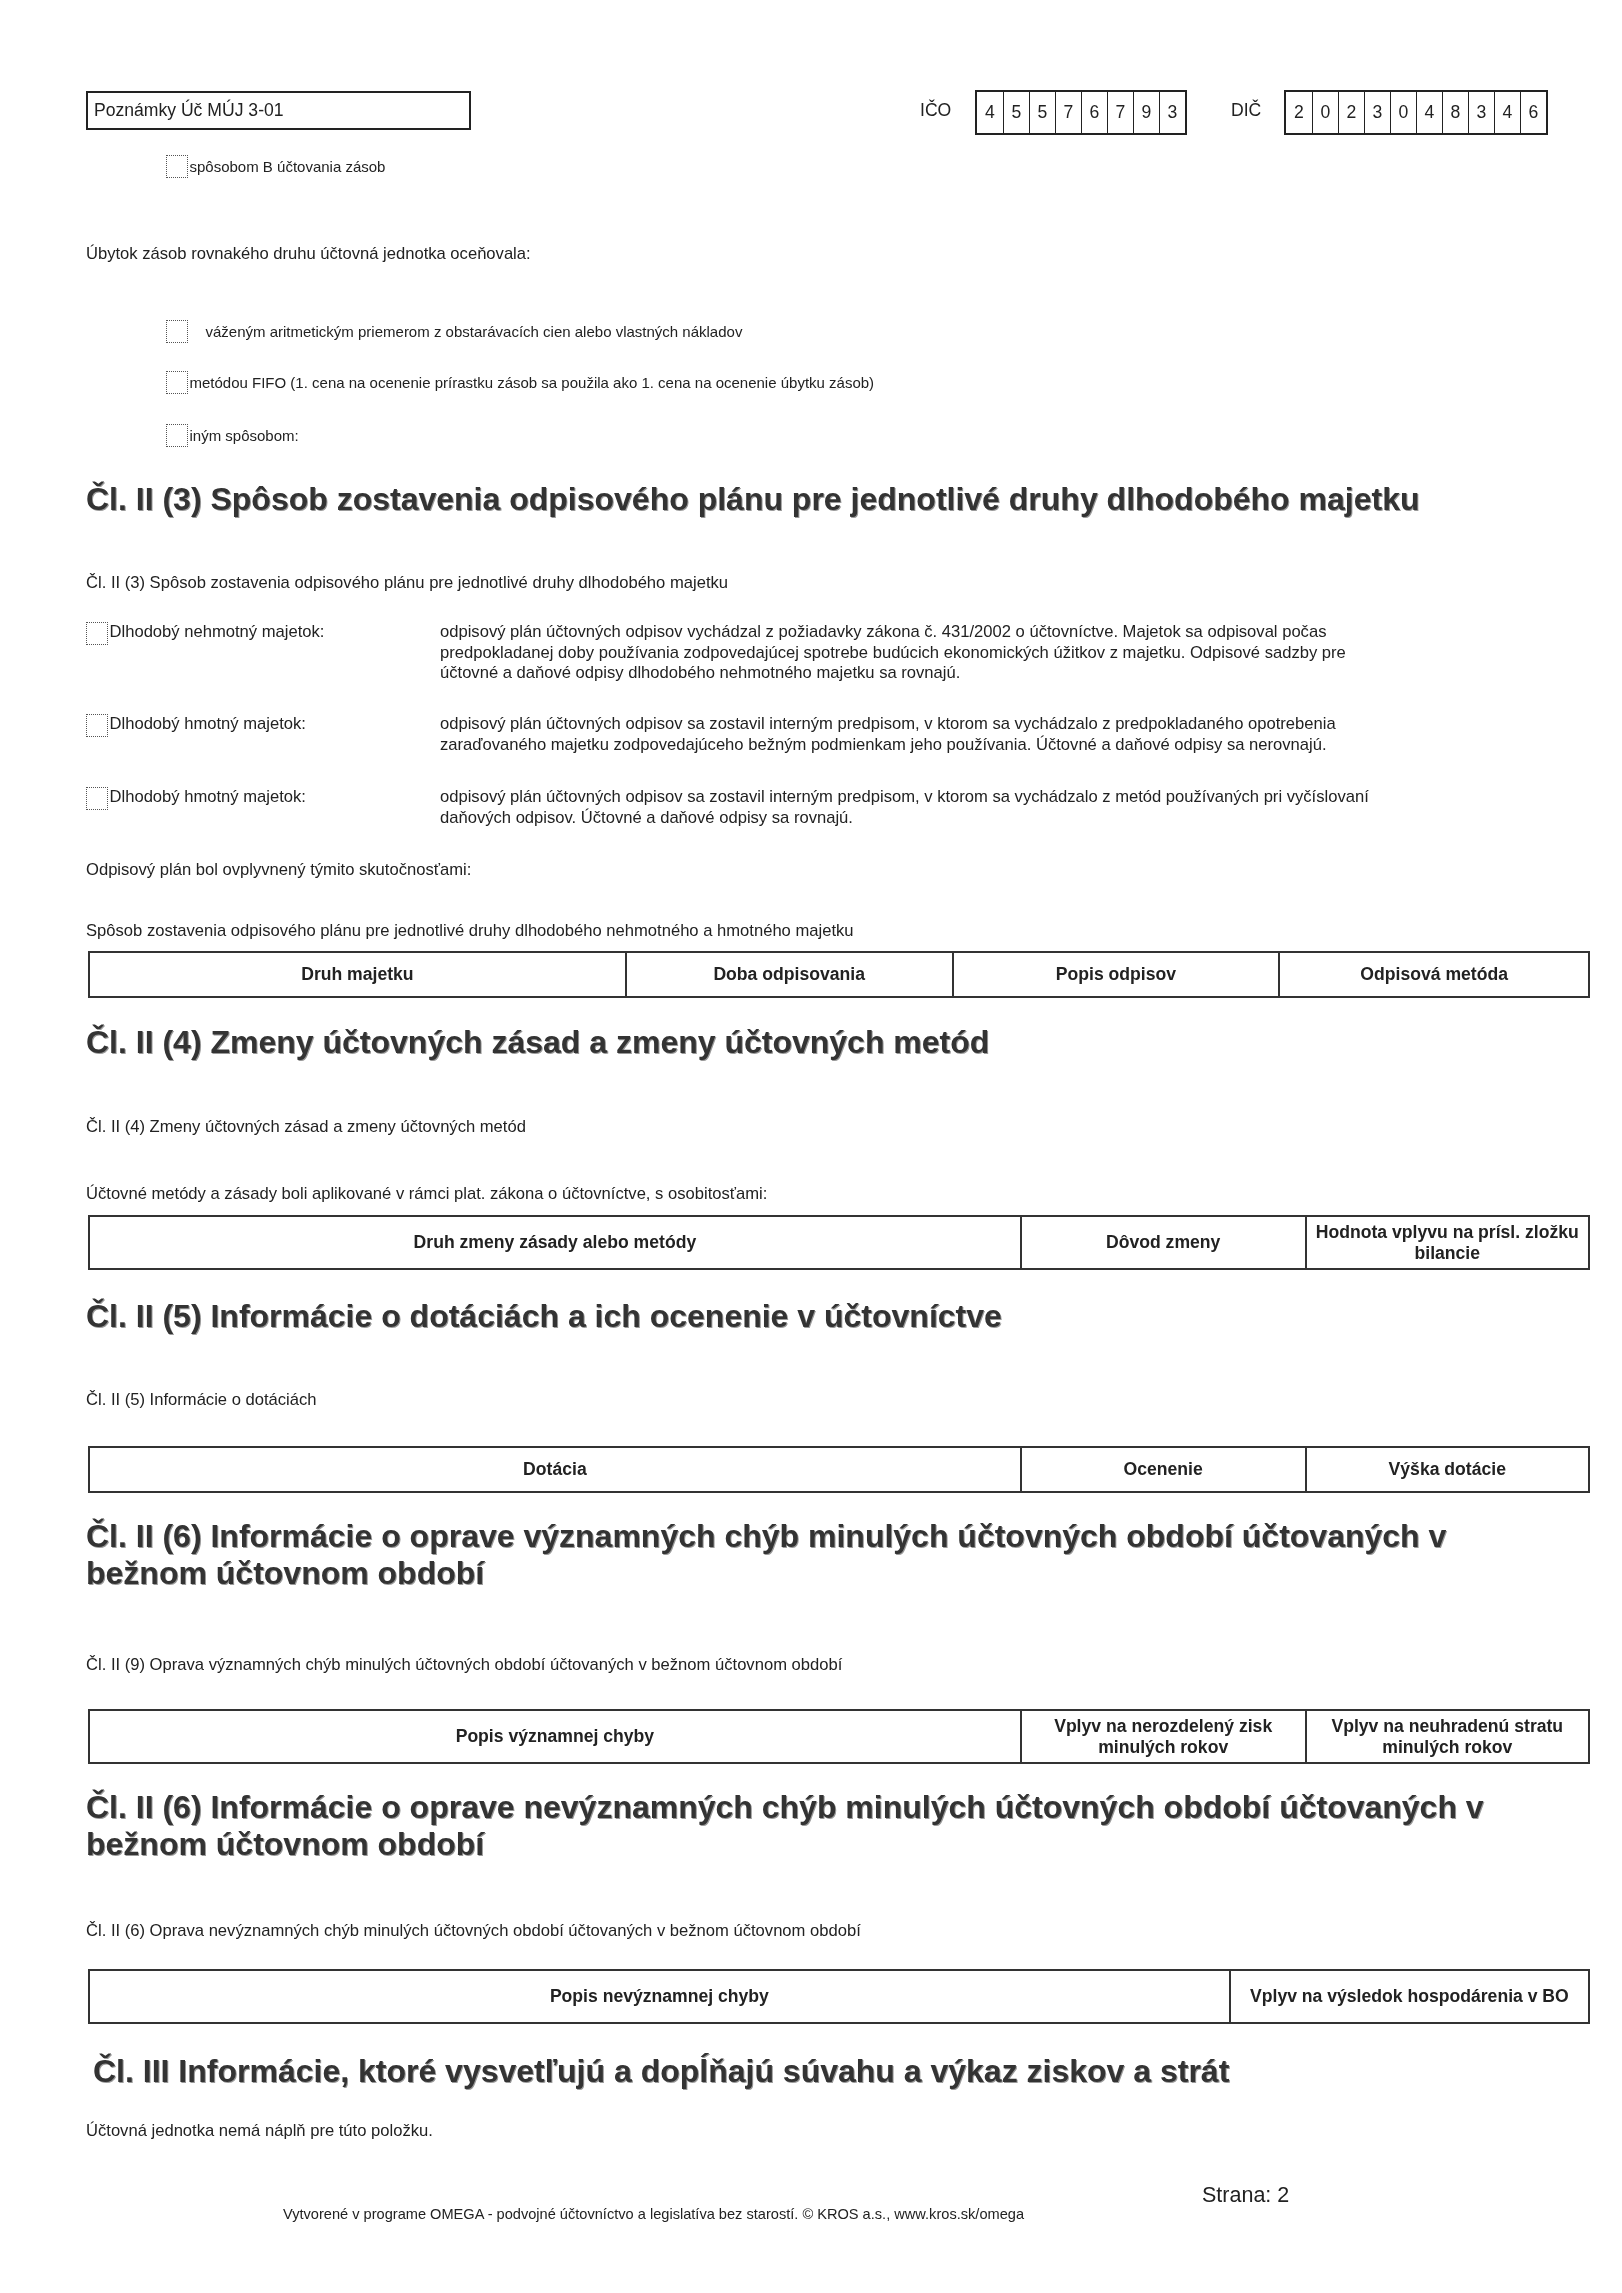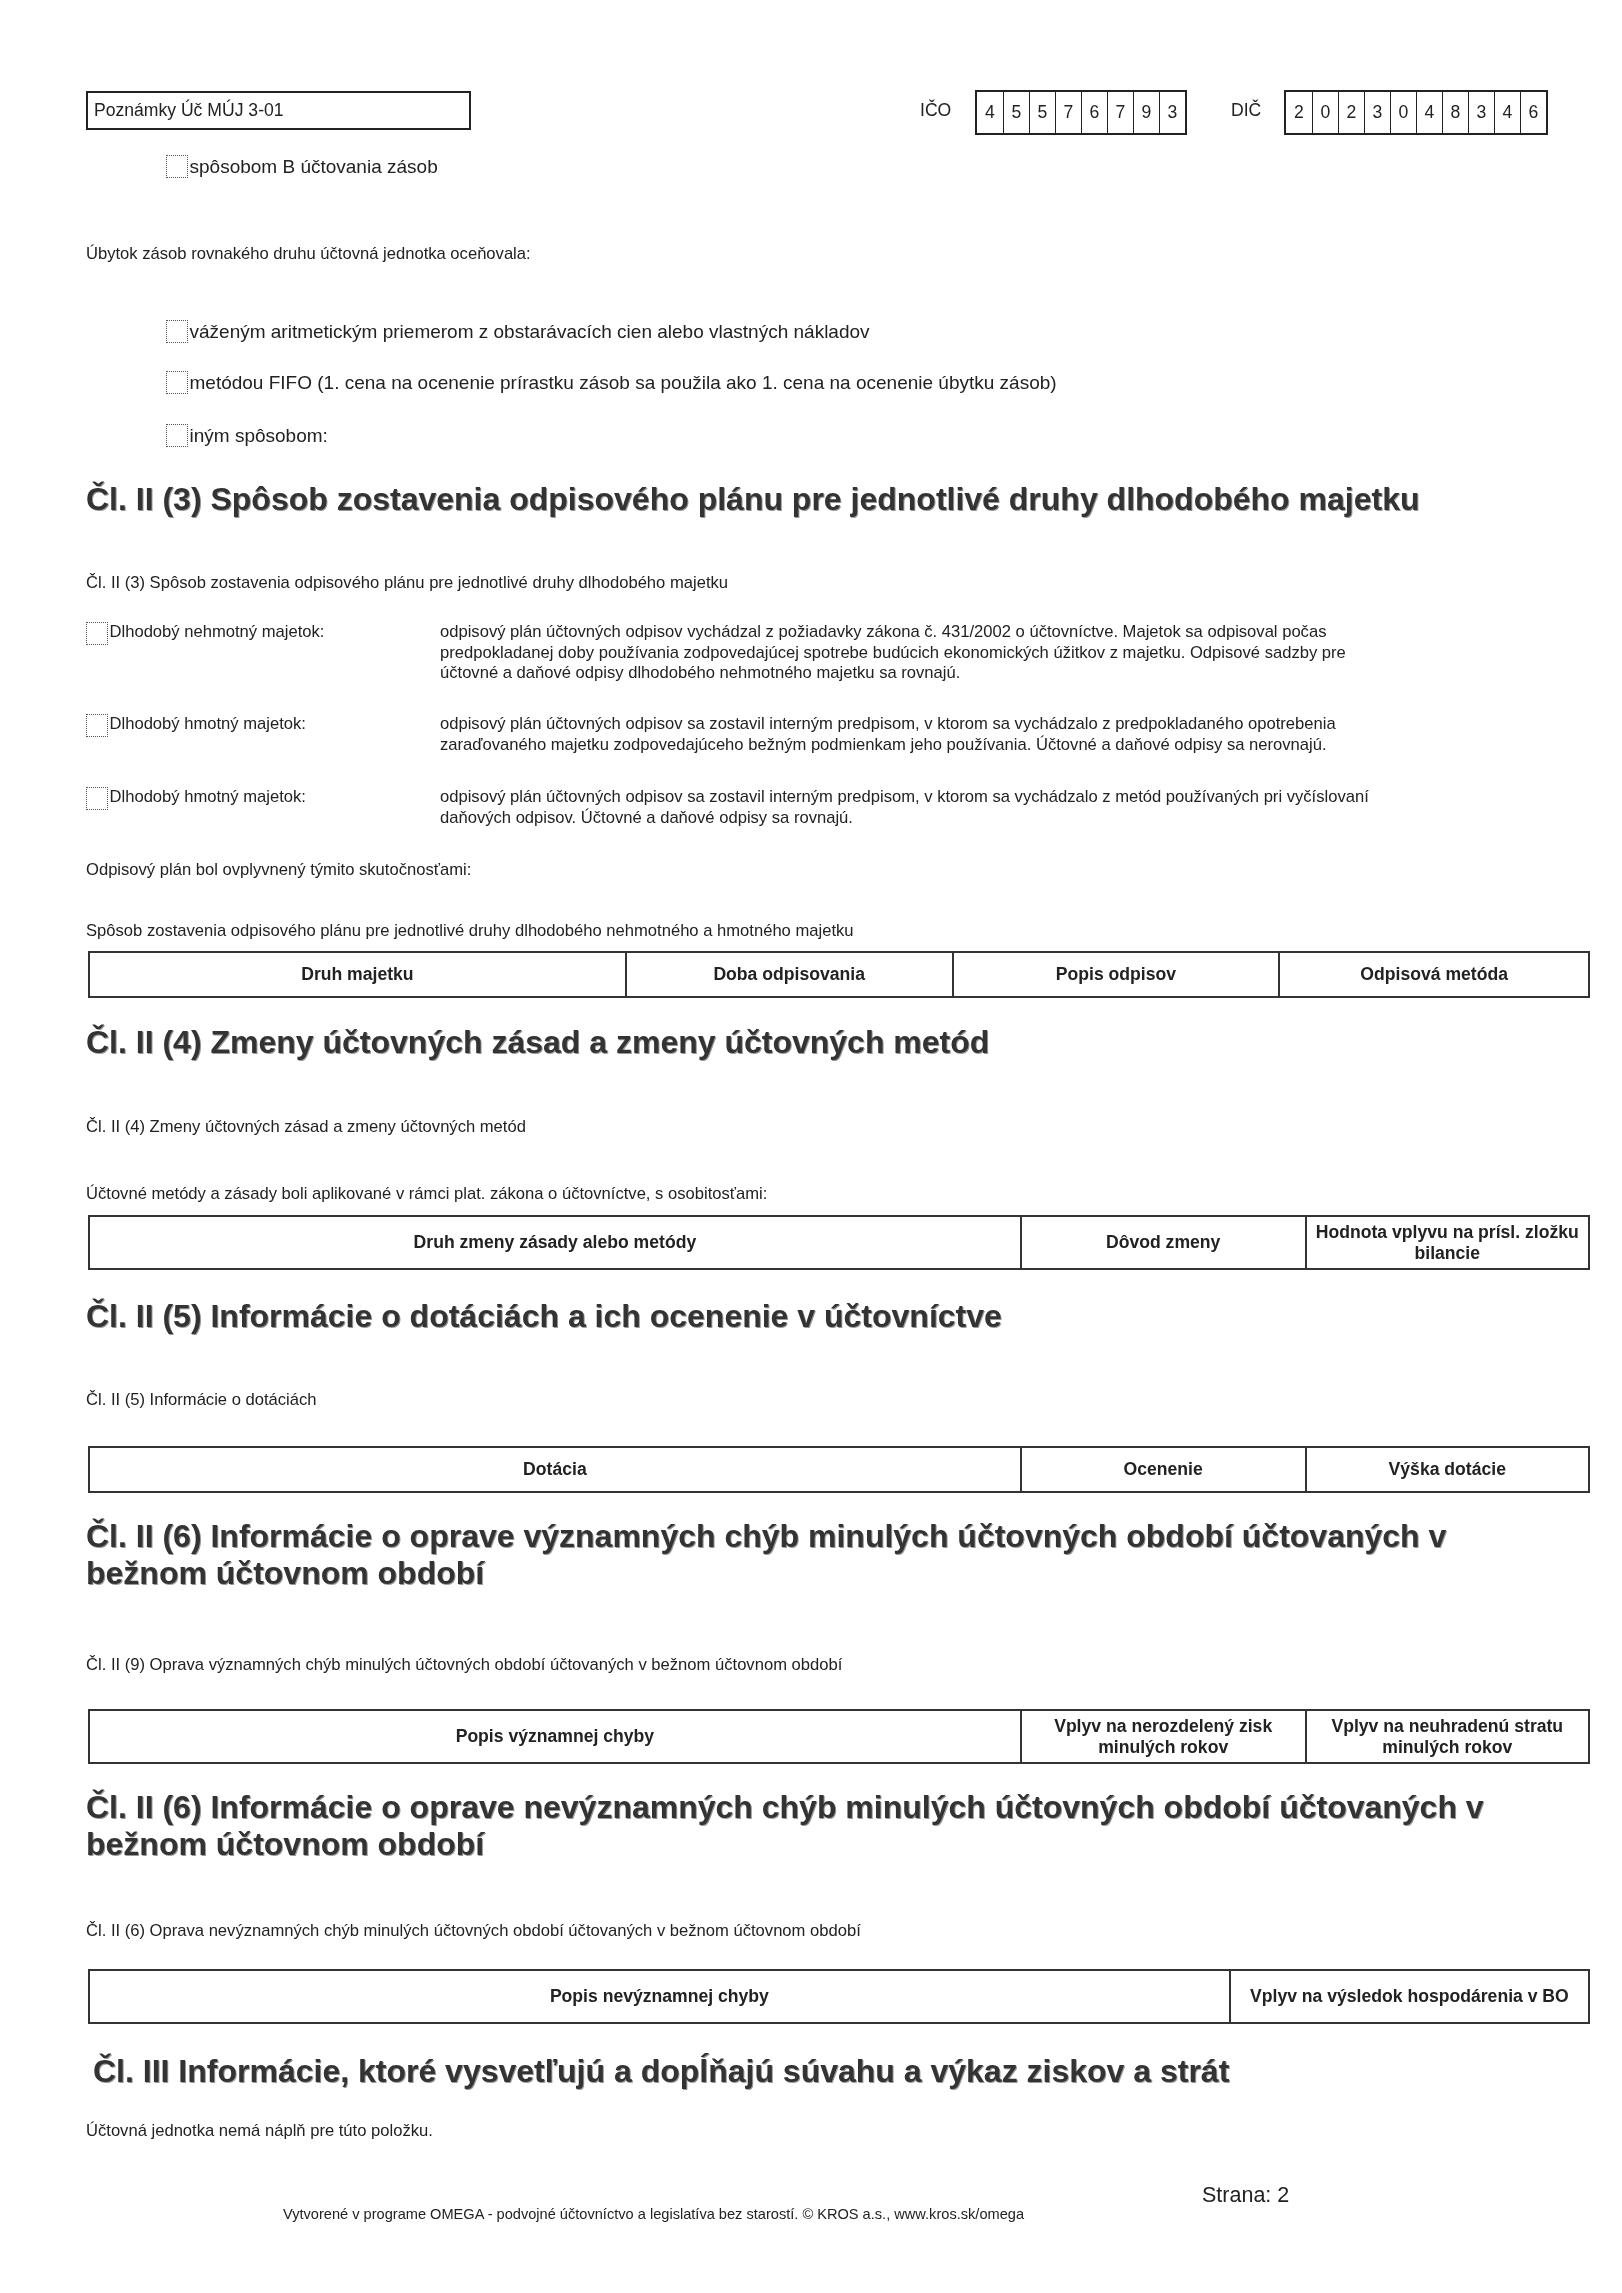--- a/index.html
+++ b/index.html
@@ -20,21 +20,21 @@
     .digit {
       width: 21.5px; height: 41px; border-left: 1px solid #222; box-sizing: border-box;
       font-size: 17.6px; line-height: 41px; text-align: center;
     }
     .digit:first-child { border-left: none; }
     .cb {
       display: inline-block; width: 21.5px; height: 23.4px; border: 1px dotted #555;
       box-sizing: border-box; vertical-align: middle; margin-right: 2px; background: #fff;
     }
     .txt { font-size: 16.6px; color: #222; white-space: nowrap; }
-    .opt { font-size: 19px; display: flex; align-items: center; white-space: nowrap; }
+    .opt { font-size: 15px; display: flex; align-items: center; white-space: nowrap; }
     h2.heading {
       margin: 0; font-size: 32px; font-weight: bold; color: #333; line-height: 37px;
       text-shadow: 1px 1px 0 #999;
     }
     .asset-row { left: 86px; width: 1463px; display: flex; }
     .asset-label { width: 354px; font-size: 16.6px; display: flex; align-items: flex-start; white-space: nowrap; }
     .asset-desc { width: 1073px; font-size: 16.6px; line-height: 20.5px; }
     table.hdr {
       border-collapse: collapse; position: absolute; left: 88px; width: 1502px;
       border: 2.9px solid #333; table-layout: fixed;
@@ -77,21 +77,21 @@
     <span class="digit" style="width: 26px;">6</span>
   </div>
 
 <div class="abs opt" style="left:166px; top:155px;">
   <span class="cb"></span>
   <span>spôsobom B účtovania zásob</span>
 </div>
 
 <div class="abs txt" style="left:86px; top:244px;">Úbytok zásob rovnakého druhu účtovná jednotka oceňovala:</div>
 
-<div class="abs opt" style="left:166px; top:320px;">
+<div class="abs opt" style="left:166px; top:320px;gap:16px;">
   <span class="cb"></span>
   <span>váženým aritmetickým priemerom z obstarávacích cien alebo vlastných nákladov</span>
 </div>
 <div class="abs opt" style="left:166px; top:371px;">
   <span class="cb"></span>
   <span>metódou FIFO (1. cena na ocenenie prírastku zásob sa použila ako 1. cena na ocenenie úbytku zásob)</span>
 </div>
 <div class="abs opt" style="left:166px; top:424px;">
   <span class="cb"></span>
   <span>iným spôsobom:</span>

